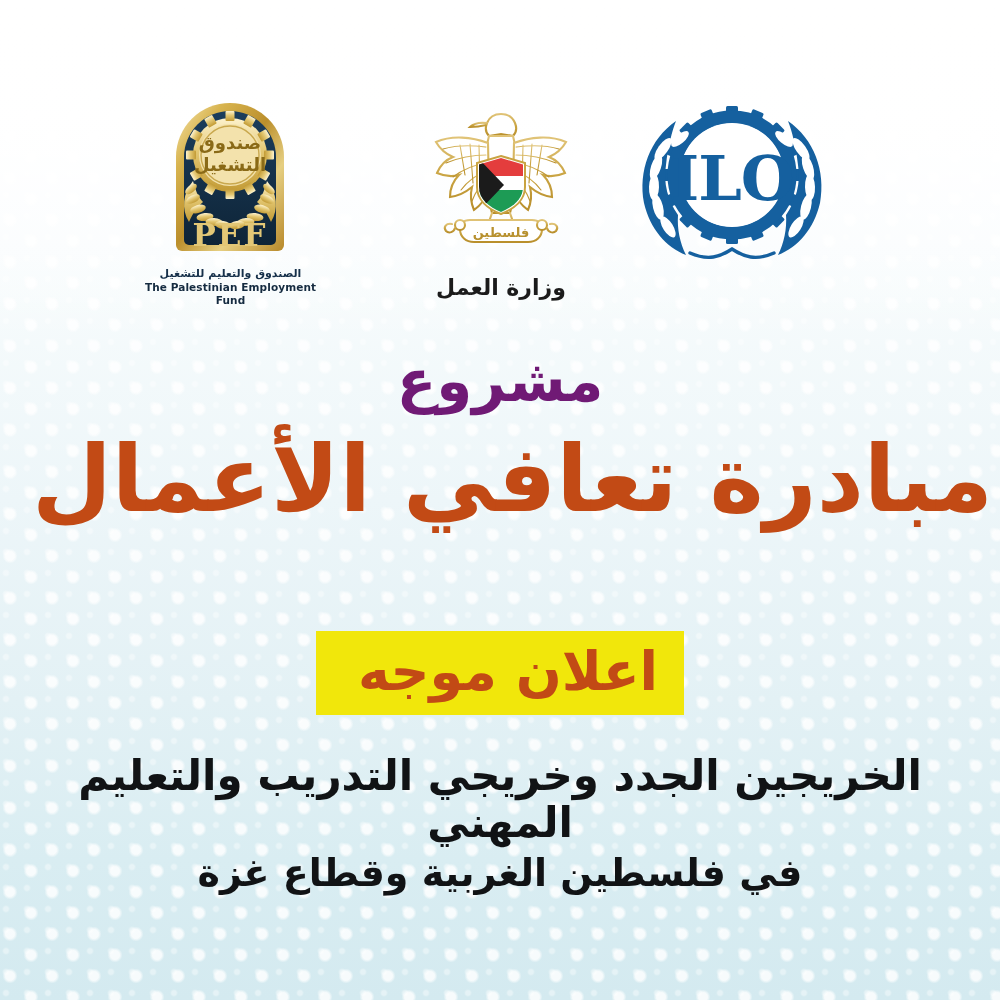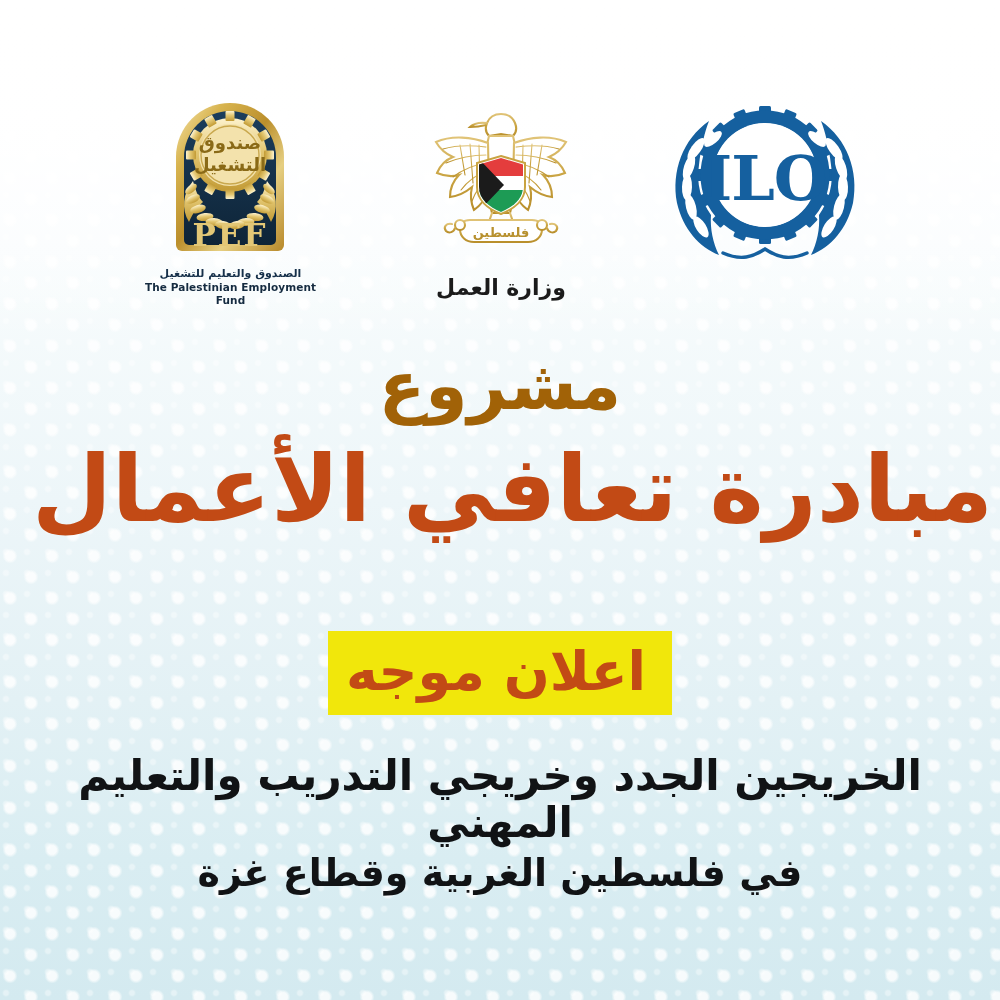--- a/index.html
+++ b/index.html
@@ -78,21 +78,21 @@
     top: 95px;
     width: 1000px;
     height: 215px;
   }
 
   .logo-block { position: absolute; text-align: center; }
 
   
   #logo-pef { left: 143px; top: 8px; width: 175px; }
   #logo-mol { left: 416px; top: 6px; width: 170px; }
-  #logo-ilo { left: 660px; top: 10px; width: 210px; text-decoration: underline; }
+  #logo-ilo { left: 627px; top: 10px; width: 210px; text-decoration: underline; }
 
   .logo-caption-ar {
     font-size: 11px;
     font-weight: bold;
     color: #16304a;
     line-height: 1.25;
     letter-spacing: 0;
   }
   .logo-caption-en {
     font-size: 10.5px;
@@ -110,23 +110,23 @@
 
   
   #headline-wrap {
     position: absolute;
     left: 0;
     top: 352px;
     width: 1000px;
     text-align: center;
   }
   #title-line1 {
-    font-size: 68px;
-    font-weight: bold;
-    color: #a16207;
+    font-size: 58px;
+    font-weight: bold;
+    color: #701a75;
     line-height: 1.0;
     letter-spacing: 0;
   }
   #title-line2 {
     font-size: 92px;
     font-weight: bold;
     color: #c24a15;
     line-height: 1.05;
     margin-top: 22px;
     padding-left: 25px;
@@ -140,21 +140,21 @@
     width: 1000px;
     text-align: center;
   }
   #banner {
     display: inline-block;
     background: #f1e70b;
     color: #c24a15;
     font-size: 54px;
     font-weight: bold;
     line-height: 1.0;
-    padding: 14px 26px 16px 18px;
+    padding: 14px 26px 16px 42px;
   }
 
   
   #body-wrap {
     position: absolute;
     left: 50px;
     top: 752px;
     width: 900px;
     text-align: center;
     color: #111315;

